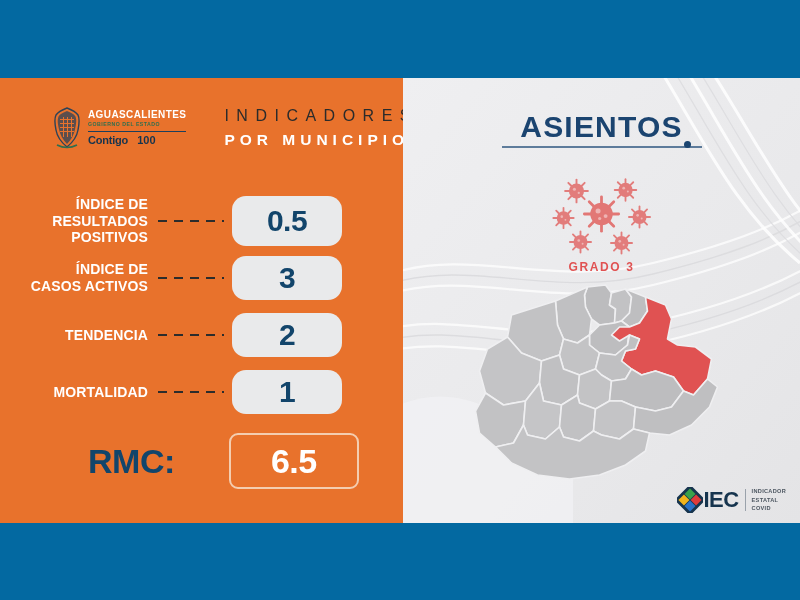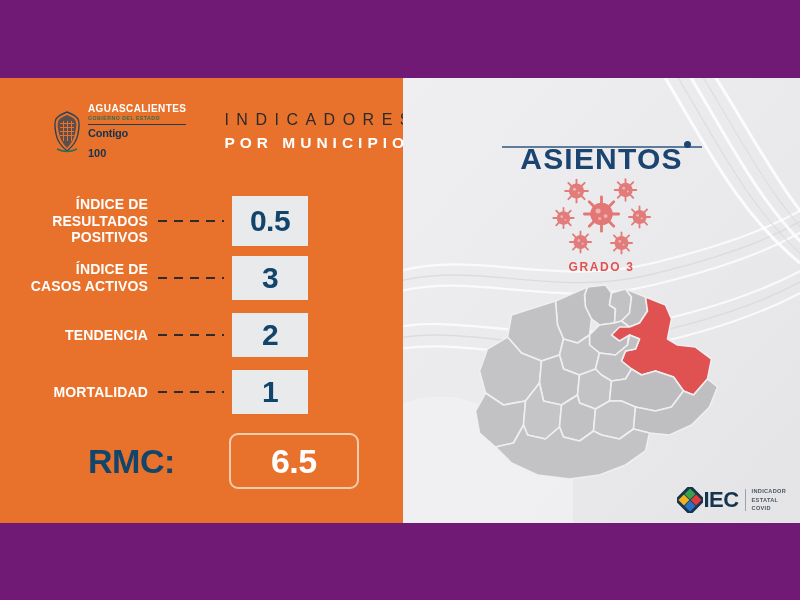--- a/index.html
+++ b/index.html
@@ -1,19 +1,19 @@
 <!DOCTYPE html>
 <html><head>
 <meta charset="utf-8">
 <style>
   * { margin:0; padding:0; box-sizing:border-box; }
   html,body { width:800px; height:600px; background:#000; overflow:hidden;
     font-family:"Liberation Sans", sans-serif; }
 
-  .stage { position:relative; width:800px; height:600px; background:#701a75; }
+  .stage { position:relative; width:800px; height:600px; background:#0369a1; }
 
   
   .content { position:absolute; left:0; top:78px; width:800px; height:445px;
              display:flex; overflow:hidden; background:#eceded; }
 
   
   .left-panel { position:relative; width:403px; height:100%;
                 background:#E8722C; flex:0 0 403px; overflow:hidden; }
 
   .brand-row { position:absolute; left:0; top:26px; width:403px;
@@ -21,21 +21,21 @@
 
   .gov-logo { display:flex; align-items:center; margin-left:52px; }
   .crest { width:30px; height:42px; position:relative; flex:0 0 30px; }
   .crest svg { display:block; }
   .gov-text { margin-left:6px; line-height:1; }
   .gov-name { font-size:10px; font-weight:bold; letter-spacing:.4px;
               color:#fff; display:block; }
   .gov-sub { font-size:5.2px; font-weight:bold; letter-spacing:.5px;
              color:#2f6f4f; display:block; margin-top:2px; }
   .gov-rule { height:1px; background:#1d3f5c; margin:3px 0 3px 0; width:100%; }
-  .gov-bottom { display:flex; align-items:baseline; gap:9px;flex-direction:column; }
+  .gov-bottom { display:flex; align-items:baseline; gap:9px; }
   .gov-contigo { font-size:11px; font-weight:bold; color:#16344e;
                  letter-spacing:-.2px; }
   .gov-100 { font-size:11px; font-weight:bold; color:#16344e; }
 
   .vdiv { width:1px; height:48px; background:#c8682b; margin:0 20px 0 18px;
           opacity:.85; }
 
   .title-block { line-height:1.15; }
   .t-ind { font-size:16px; letter-spacing:7.5px; color:#2b2b2b;
            font-weight:400; display:block; }
@@ -45,21 +45,21 @@
   
   .rows { position:absolute; left:0; top:118px; width:403px; }
   .row { display:flex; align-items:center; height:50px; margin-bottom:7px; }
   .row-label { width:150px; text-align:right; color:#fff; font-weight:bold;
                font-size:14px; line-height:1.18; letter-spacing:.15px;
                padding-right:2px; }
   .dashline { flex:0 0 66px; height:2px; margin:0 8px;
               background-image:linear-gradient(to right,#2c2c2c 0 9px,
                 transparent 9px 16px);
               background-size:16px 2px; background-repeat:repeat-x; }
-  .val-box { width:76px; height:44px; background:#E9EAEB; border-radius:0;
+  .val-box { width:110px; height:44px; background:#E9EAEB; border-radius:14px;
              display:flex; align-items:center; justify-content:center;
              color:#12456B; font-weight:bold; font-size:30px;
              letter-spacing:-.5px; }
 
   .rows .row:nth-child(1) .val-box { height:50px; }
 
   
   .rmc { position:absolute; left:0; top:355px; width:403px;
          display:flex; align-items:center; padding-left:88px;gap:40px; }
   .rmc-label { font-size:34px; font-weight:bold; color:#12456B;
@@ -68,21 +68,21 @@
              border-radius:9px; display:flex; align-items:center;
              justify-content:center; color:#fff; font-weight:bold;
              font-size:34px; letter-spacing:-.5px; }
 
   
   .right-panel { position:relative; flex:1 1 auto; height:100%;
                  background:#ececee; overflow:hidden; }
   .waves { position:absolute; inset:0; }
 
   .muni-title { position:absolute; left:0; right:0; top:32px;
-                text-align:center;margin-top:32px; }
+                text-align:center; }
   .muni-name { font-size:30px; font-weight:bold; color:#1b4470;
                letter-spacing:1.2px; display:inline-block;
                position:relative; }
   .muni-rule { position:absolute; left:50%; transform:translateX(-50%);
                top:68px; width:200px; height:1.5px; background:#3a5f86;
                opacity:.8; }
   .muni-dot { position:absolute; width:7px; height:7px; border-radius:50%;
               background:#1b4470; top:63px; left:calc(50% + 82px); }
 
   .virus-cluster { position:absolute; left:50%; transform:translateX(-50%);

